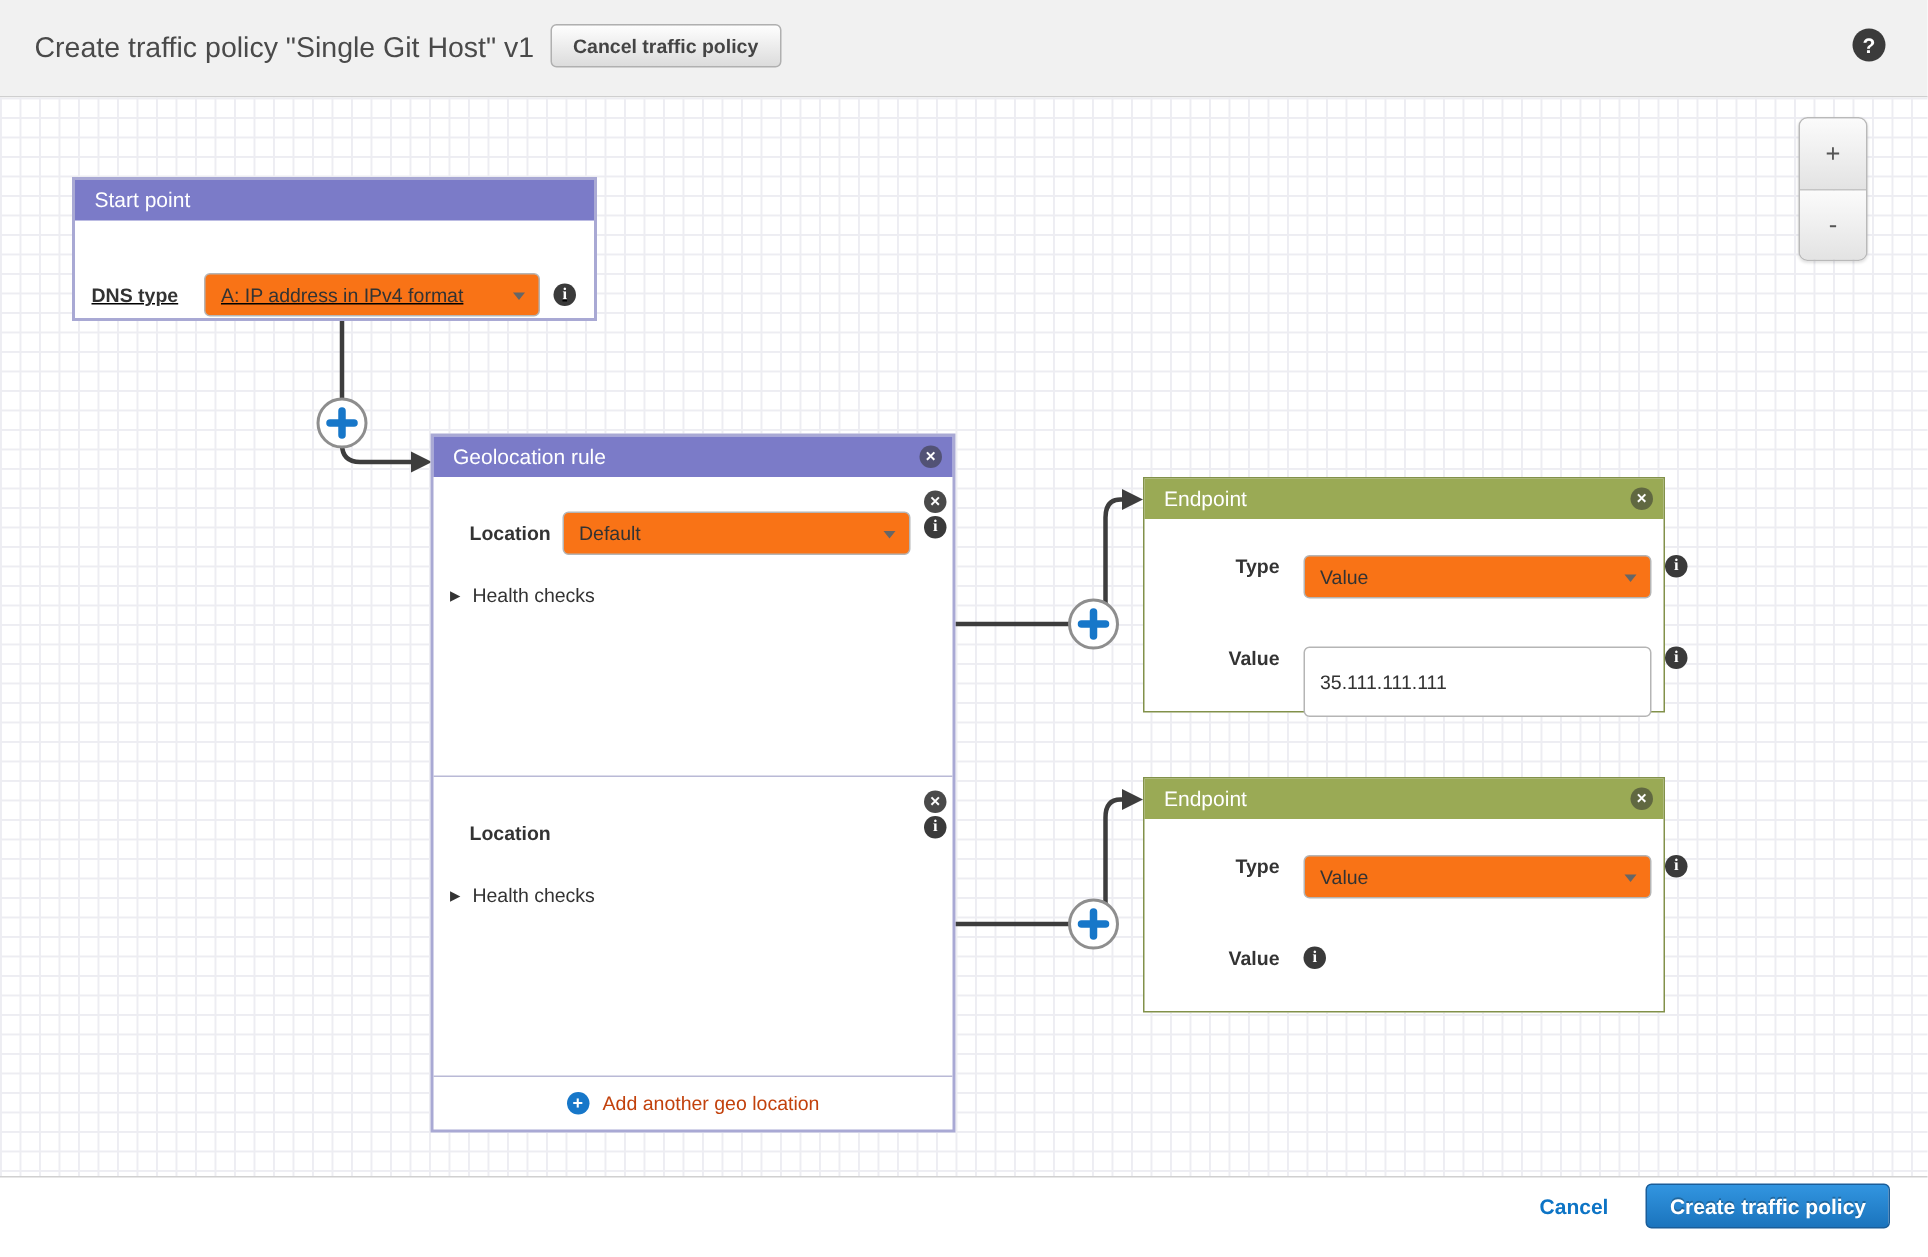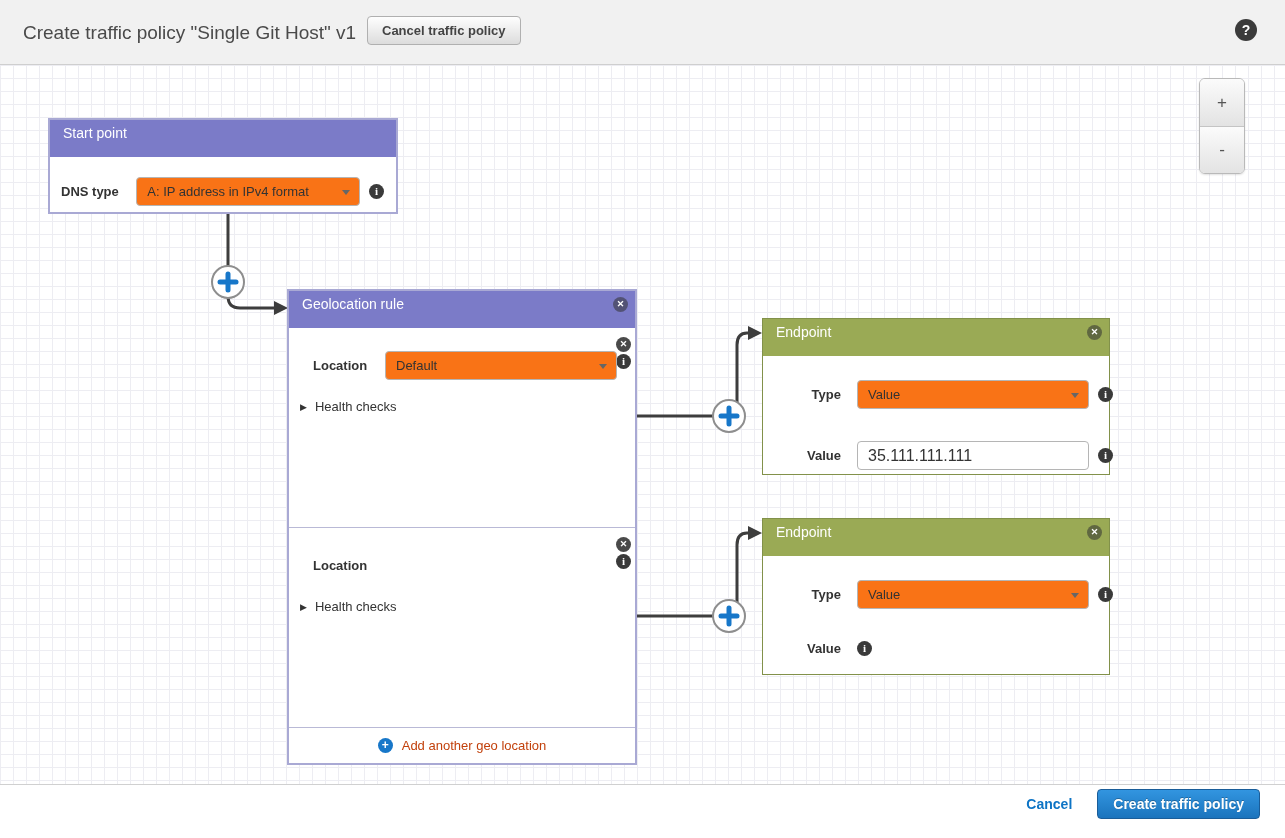--- a/index.html
+++ b/index.html
@@ -22,68 +22,68 @@
 
   
   .zoom-ctl { position:absolute; left:1199px; top:13px; width:46px; border:1px solid #b9b9b9; border-radius:6px; overflow:hidden;
               box-shadow:0 1px 2px rgba(0,0,0,0.12); }
   .zoom-btn { width:100%; height:47px; background:linear-gradient(#fbfbfb,#e3e3e3); border:none; font-size:17px; color:#555;
               cursor:pointer; font-family:"Liberation Sans",sans-serif; }
   .zoom-btn + .zoom-btn { border-top:1px solid #c4c4c4; }
 
   
   .node { position:absolute; background:#fff; }
-  .node-header { height:37px; color:#fff; font-size:14px; line-height:27px; padding-left:13px; position:relative; }
+  .node-header { height:27px; color:#fff; font-size:14px; line-height:27px; padding-left:13px; position:relative; }
   .purple { border:2px solid #a9a9d4; }
   .purple .node-header { background:#7b7bc8; }
   .green { border:1px solid #82914a; }
   .green .node-header { background:#9aaa55; }
 
   .close-icon { position:absolute; width:15px; height:15px; border-radius:50%; background:#4a4a4a; color:#fff; font-size:9px;
                 font-weight:bold; text-align:center; line-height:15px; cursor:pointer; }
   .node-header .close-icon { right:7px; top:6px; background:rgba(50,50,50,0.55); }
   .info-icon { width:15px; height:15px; border-radius:50%; background:#3a3a3a; color:#fff; font-size:11px; font-weight:bold;
                font-family:"Liberation Serif", serif; text-align:center; line-height:15px; flex:0 0 15px; }
 
   .dropdown { position:relative; height:29px; background:#f97316; border:1px solid #b5b5b5; border-radius:4px; font-size:13px;
               color:#333; line-height:27px; padding:0 22px 0 10px; cursor:pointer; }
   .dropdown .caret { position:absolute; right:9px; top:12px; width:0; height:0; border-left:4px solid transparent;
                      border-right:4px solid transparent; border-top:5px solid #666; }
-  .text-input { height:29px; border:1px solid #b5b5b5; border-radius:4px; font-size:16px; color:#333; padding:12px 10px;
+  .text-input { height:47px; border:1px solid #b5b5b5; border-radius:4px; font-size:13px; color:#333; padding:12px 10px;
                 font-family:"Liberation Sans",sans-serif; background:#fff; }
   .text-input.focused { border:2px solid #569ad6; box-shadow:0 0 7px rgba(82,168,236,0.75); outline:none; }
   .field-label { font-weight:bold; font-size:13px; color:#333; }
 
   
   #start-point { left:48px; top:53px; width:350px; height:96px; }
-  #start-point .body { display:flex; align-items:center; padding:20px 12px 0 11px; }
+  #start-point .body { display:flex; align-items:center; padding:35px 12px 0 11px;text-decoration:underline; }
   #start-point .field-label { width:79px; }
   #start-point .dropdown { width:233px; margin-right:9px; }
 
   
   #geo-rule { left:287px; top:224px; width:350px; }
   .geo-section { position:relative; height:200px; border-bottom:1px solid #b9b9d6; }
   .geo-section .close-icon { right:4px; top:9px; }
   .geo-section .info-icon { position:absolute; right:4px; top:26px; }
   .geo-section .field-label { position:absolute; left:24px; top:30px; }
-  .geo-section .dropdown { position:absolute; left:96px; top:23px; width:232px; }
+  .geo-section .dropdown { position:absolute; left:86px; top:23px; width:232px; }
   .health-checks { position:absolute; left:11px; top:71px; display:flex; align-items:center; cursor:pointer; }
   .expander-arrow { font-size:9px; color:#333; margin-right:8px; }
   .health-label { font-size:13px; color:#333; }
   .geo-footer { height:35px; display:flex; align-items:center; justify-content:center; cursor:pointer; }
   .add-plus { width:15px; height:15px; border-radius:50%; background:#1777c9; color:#fff; font-size:12px; font-weight:bold;
               text-align:center; line-height:15px; margin-right:9px; }
   .add-label { font-size:13px; color:#c2410c; }
 
   
   .endpoint { width:348px; height:157px; }
   #endpoint-1 { left:762px; top:253px; }
   #endpoint-2 { left:762px; top:453px; }
   .ep-body { position:relative; height:129px; }
-  .ep-row { position:absolute; left:4px; display:flex; align-items:center; }
+  .ep-row { position:absolute; left:16px; display:flex; align-items:flex-start; }
   .ep-row .field-label { width:74px; text-align:right; margin-right:16px; }
   .ep-row .dropdown, .ep-row .text-input { width:232px; margin-right:9px; }
   .ep-row-1 { top:24px; } .ep-row-2 { top:85px; }
 
   
   .footerbar { position:absolute; left:0; top:784px; width:1285px; height:38px; background:#fff; border-top:1px solid #d0d0d0;
                display:flex; align-items:center; justify-content:flex-end; padding-right:25px; }
   .cancel-link { font-size:14px; font-weight:bold; color:#0d74c5; cursor:pointer; margin-right:25px; text-decoration:none; }
   .create-btn { height:30px; padding:0 15px; font-size:14px; font-weight:bold; color:#fff;
                 background:linear-gradient(#3295e0,#1b74bd); border:1px solid #1a5d99; border-radius:4px; cursor:pointer;

